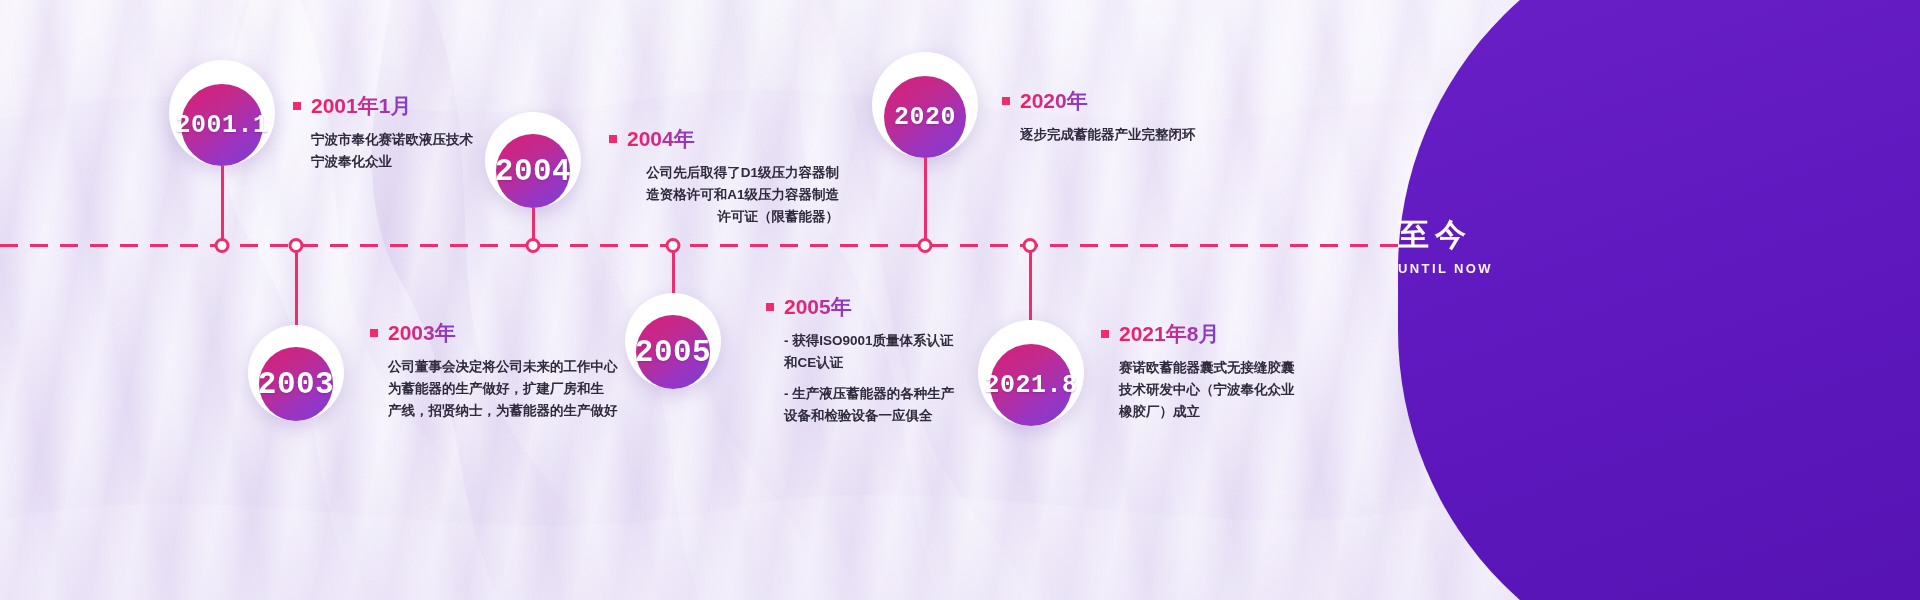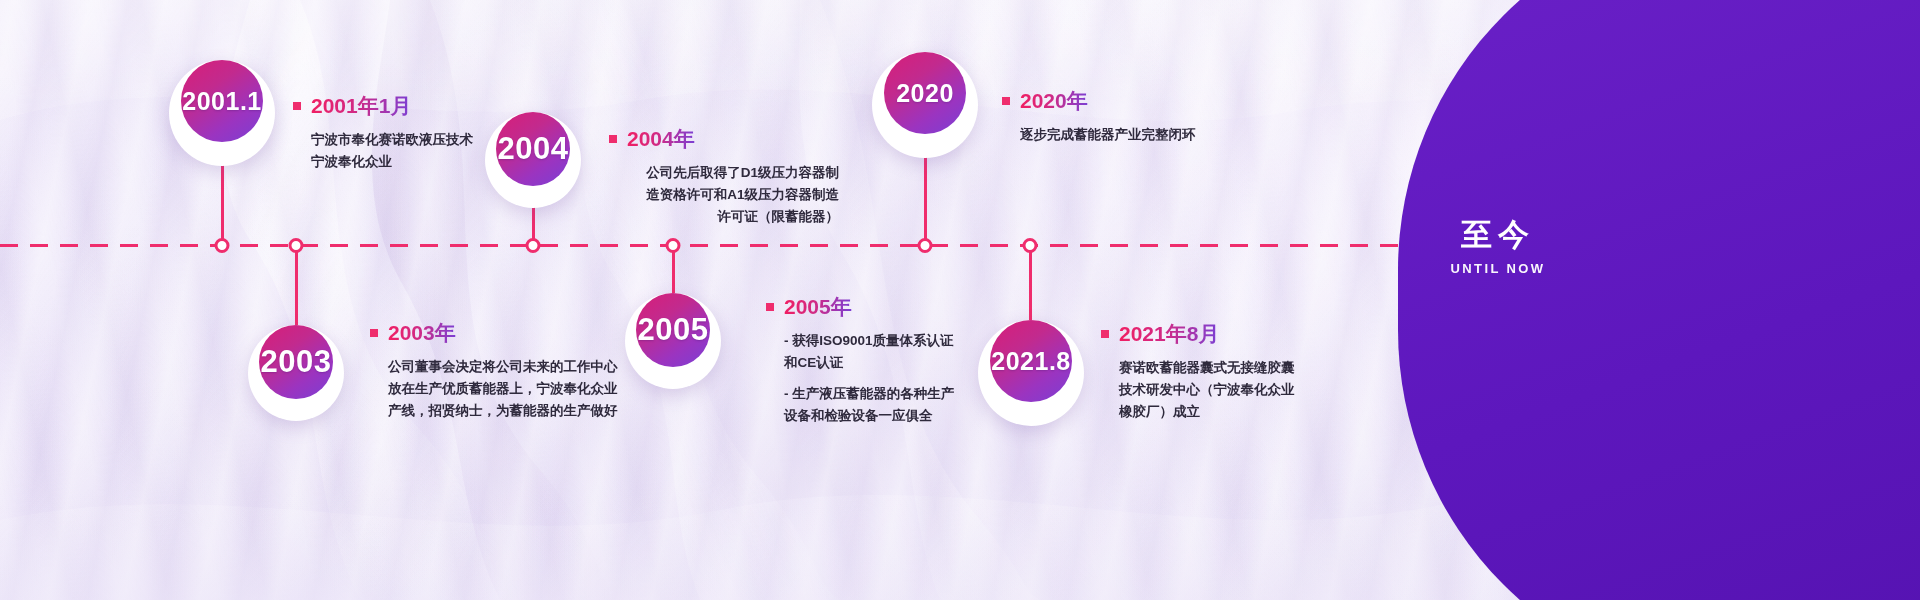--- a/index.html
+++ b/index.html
@@ -77,23 +77,24 @@
     transform: translateX(-50%);
     z-index: 4;
   }
   
   .node {
     position: absolute;
     border-radius: 50%;
     background: #ffffff;
     box-shadow: 0 6px 18px rgba(120, 80, 170, 0.22);
     display: flex;
-    align-items: flex-start;
+    align-items: flex-end;
     justify-content: center;
     z-index: 5;
+    font-family: Liberation Mono, monospace;
   }
   .node .inner {
     border-radius: 50%;
     background: linear-gradient(145deg, #d81e78 0%, #c22a8e 35%, #9b34c0 70%, #7b3fd4 100%);
     display: flex;
     align-items: center;
     justify-content: center;
     color: #ffffff;
     font-weight: 700;
     letter-spacing: .5px;
@@ -147,21 +148,21 @@
     border-radius: 360px 0 0 360px;
     z-index: 3;
   }
   .endcap-text {
     position: absolute;
     left: 1398px;
     top: 218px;
     width: 200px;
     z-index: 7;
     color: #ffffff;
-    text-align: center;
+    text-align: left;
     padding-left: 0;
   }
   .endcap-cn {
     font-size: 31px;
     font-weight: 700;
     letter-spacing: 6px;
     line-height: 1.1;
   }
   .endcap-en {
     font-size: 13px;
@@ -254,21 +255,21 @@
     </div>
   </div>
 
   <div class="block" style="left:370px; top:319px; width:230px;">
     <div class="head">
       <span class="bullet"></span>
       <span class="title">2003年</span>
     </div>
     <div class="desc">
       <div class="line">公司董事会决定将公司未来的工作中心</div>
-      <div class="line">放在生产优质蓄能器上，宁波奉化众业</div>
+      <div class="line">为蓄能器的生产做好，扩建厂房和生</div>
       <div class="line">产线，招贤纳士，为蓄能器的生产做好</div>
     </div>
   </div>
 
   <div class="block" style="left:609px; top:125px; width:230px;text-align:right;">
     <div class="head">
       <span class="bullet"></span>
       <span class="title">2004年</span>
     </div>
     <div class="desc">

